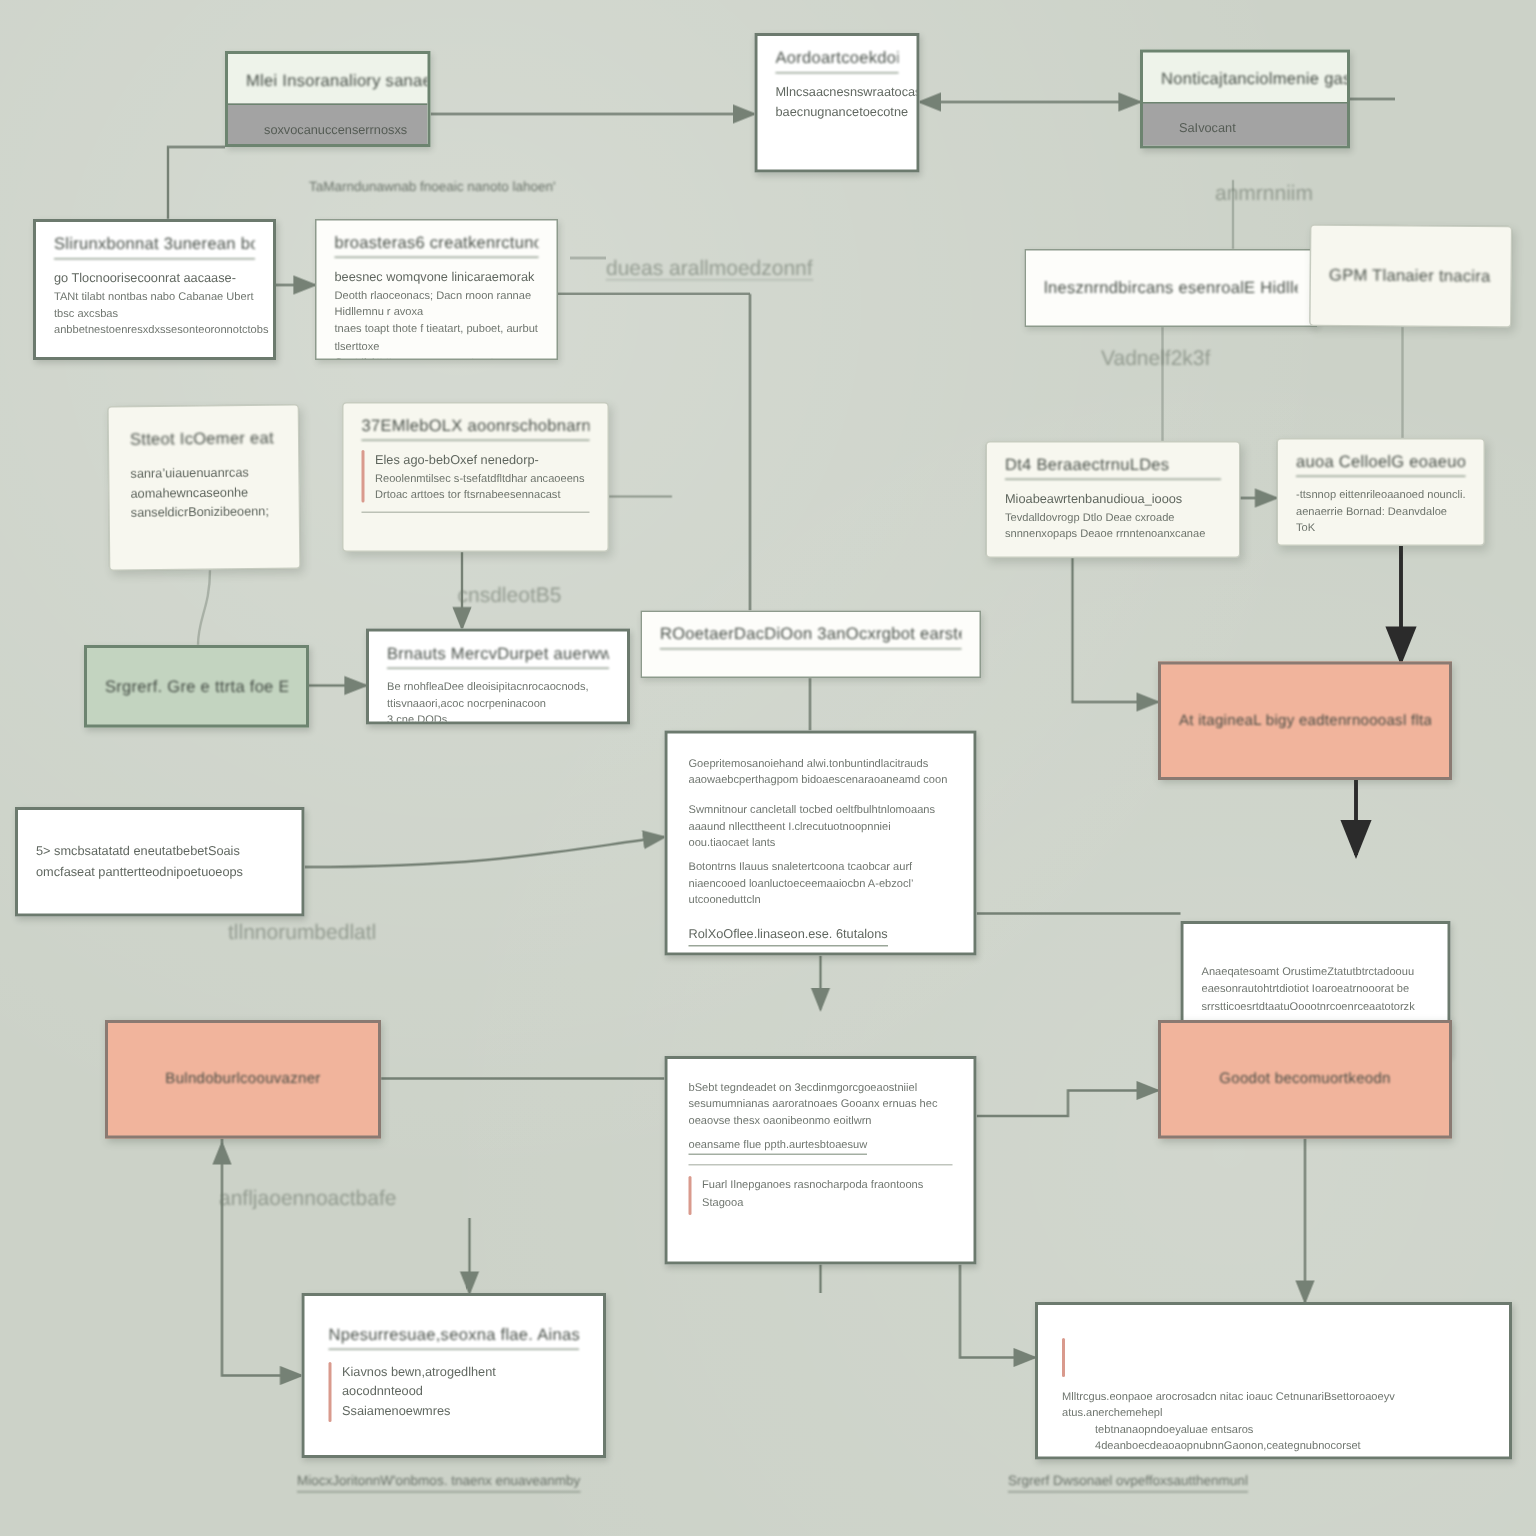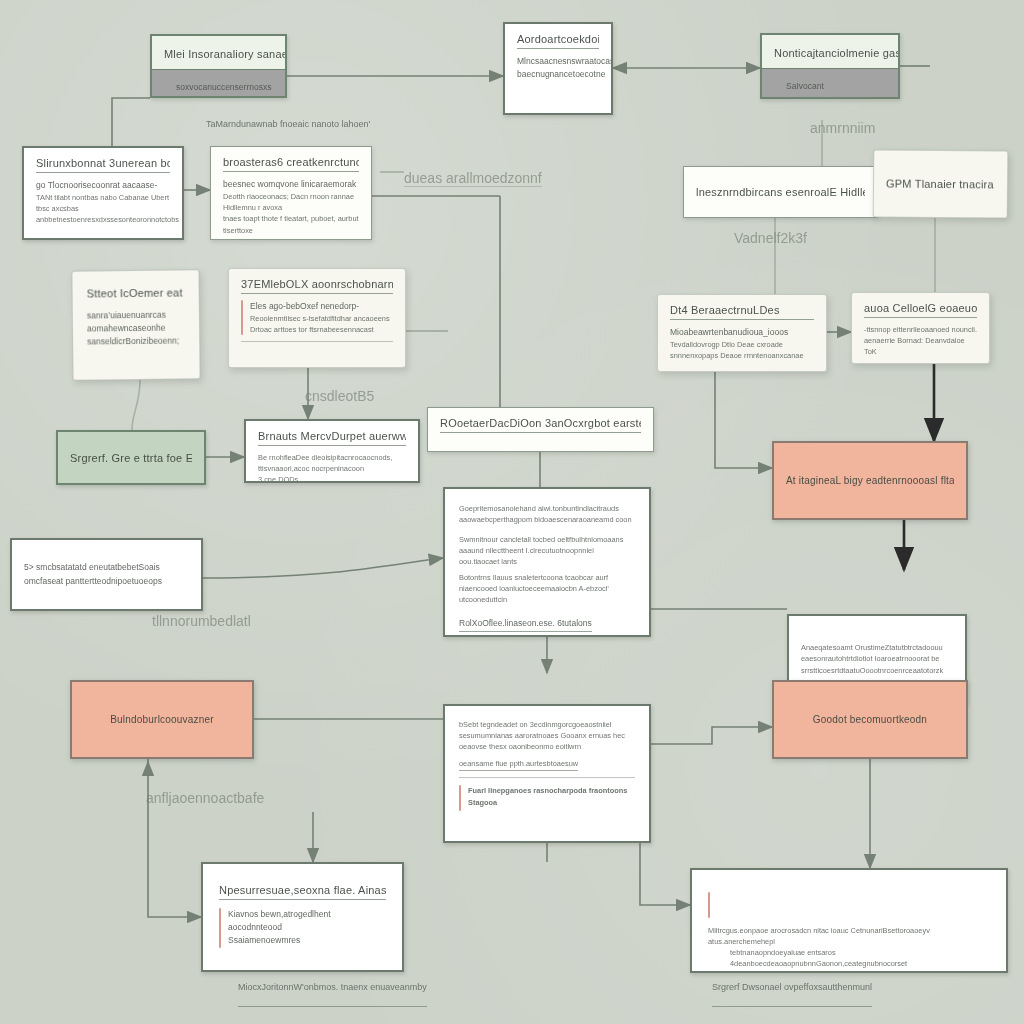--- a/index.html
+++ b/index.html
@@ -83,21 +83,21 @@
   }
   .body.sm{font-size:7.4px;line-height:1.5;opacity:.8;}
   .cap{
     position:absolute;
     font-size:9px;
     color:#5a635a;
     filter:blur(0.55px);
     opacity:.85;
     white-space:nowrap;
   }
-  .cap.u{border-bottom:1px solid rgba(110,122,110,.75);padding-bottom:14px;margin-left:40px;}
+  .cap.u{border-bottom:1px solid rgba(110,122,110,.75);padding-bottom:2px;}
   .elabel{
     position:absolute;
     font-size:14px;
     color:#707a6e;
     filter:blur(0.7px);
     opacity:.62;
     white-space:nowrap;
   }
   .greenband{
     background:#a3a3a3;
@@ -322,21 +322,21 @@
   <div class="node salmon" style="left:70px;top:680px;width:184px;height:79px;">
     <span class="ttl centertxt" style="font-size:10px;">Bulndoburlcoouvazner</span>
   </div>
 
   <div class="node framed" style="left:443px;top:673px;width:208px;height:139px;padding:13px 14px;margin-top:31px;">
     <div class="body sm">bSebt tegndeadet on 3ecdinmgorcgoeaostniiel</div>
     <div class="body sm">sesumumnianas aaroratnoaes Gooanx ernuas hec</div>
     <div class="body sm">oeaovse thesx oaonibeonmo eoitlwrn</div>
     <div class="body sm" style="border-bottom:1px solid #8d9a8c;display:inline-block;padding-bottom:1px;">oeansame flue ppth.aurtesbtoaesuw</div>
     <div class="hr-thin"></div>
-    <div class="bullet" style="margin-top:7px;font-weight:bold;">
+    <div class="bullet" style="margin-top:7px;">
       <span class="bar"></span>
       <div>
         <div class="body sm">Fuarl Ilnepganoes rasnocharpoda fraontoons</div>
         <div class="body sm">Stagooa</div>
       </div>
     </div>
   </div>
 
   <div class="node salmon" style="left:772px;top:680px;width:196px;height:79px;">
     <span class="ttl centertxt" style="font-size:10px;">Goodot becomuortkeodn</span>

